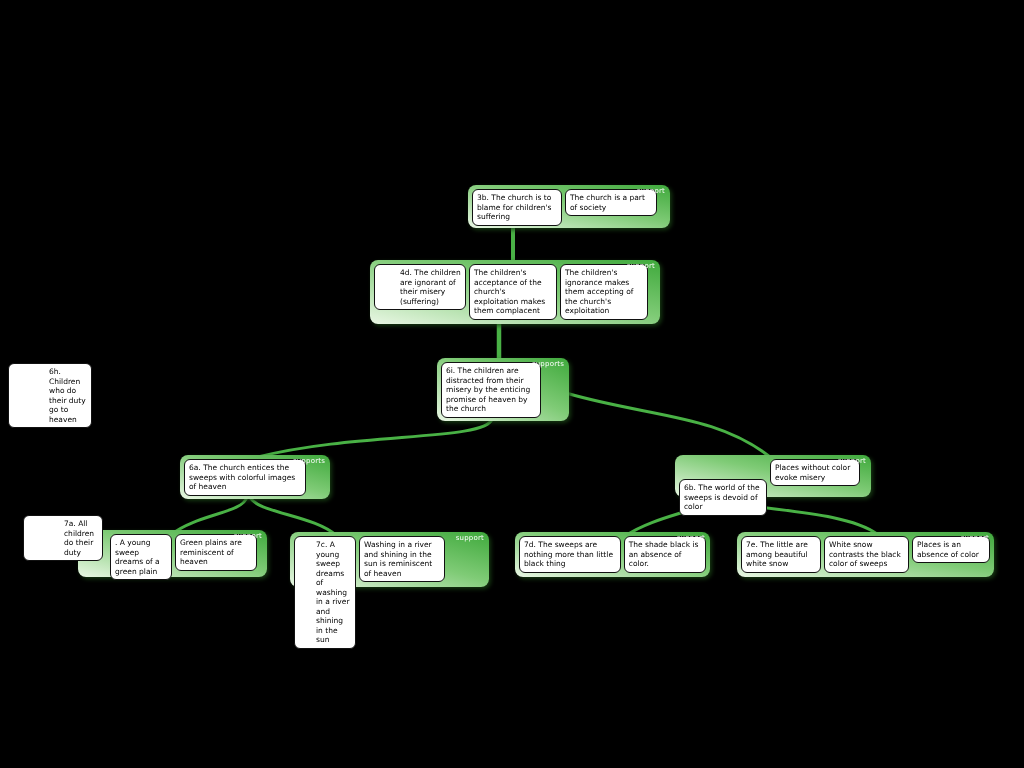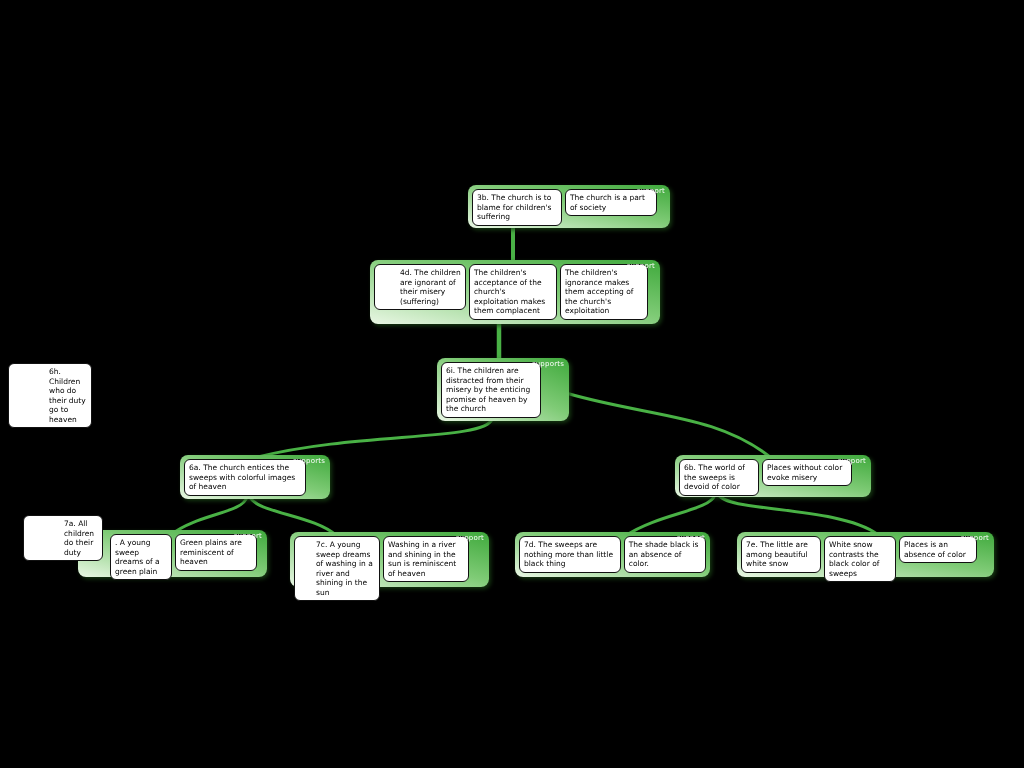--- a/index.html
+++ b/index.html
@@ -67,54 +67,54 @@
   <div class="group" style="left:180px;top:455px;width:150px;height:44px;">
     <span class="glabel">supports</span>
     <div class="claims">
       <div class="claim" style="width:122px;">6a. The church entices the sweeps with colorful images of heaven</div>
     </div>
   </div>
 
   <div class="group" style="left:675px;top:455px;width:196px;height:42px;">
     <span class="glabel">support</span>
     <div class="claims">
-      <div class="claim" style="width:80px;">6b. The world of the sweeps is devoid of color</div>
+      <div class="claim" style="width:88px;margin-top:20px;">6b. The world of the sweeps is devoid of color</div>
       <div class="claim" style="width:90px;">Places without color evoke misery</div>
     </div>
   </div>
 
   <div class="group" style="left:78px;top:530px;width:189px;height:47px;">
     <span class="glabel">support</span>
     <div class="claims">
       <div class="claim" style="width:62px;margin-left:28px;">. A young sweep dreams of a green plain</div>
       <div class="claim" style="width:82px;">Green plains are reminiscent of heaven</div>
     </div>
   </div>
 
   <div class="group" style="left:290px;top:532px;width:199px;height:55px;">
     <span class="glabel">support</span>
     <div class="claims">
-      <div class="claim" style="width:86px;padding-left:21px;">7c.  A young sweep dreams of washing in a river and shining in the sun</div>
+      <div class="claim" style="width:62px;padding-left:21px;">7c.  A young sweep dreams of washing in a river and shining in the sun</div>
       <div class="claim" style="width:86px;">Washing in a river and shining in the sun is reminiscent of heaven</div>
     </div>
   </div>
 
   <div class="group" style="left:515px;top:532px;width:195px;height:45px;">
     <span class="glabel">support</span>
     <div class="claims">
       <div class="claim" style="width:104px;">7d. The sweeps are nothing more than little black thing</div>
       <div class="claim" style="width:84px;">The shade black is an absence of color.</div>
     </div>
   </div>
 
   <div class="group" style="left:737px;top:532px;width:257px;height:45px;">
     <span class="glabel">support</span>
     <div class="claims">
       <div class="claim" style="width:80px;">7e. The little are among beautiful white snow</div>
-      <div class="claim" style="width:72px;">White snow contrasts the black color of sweeps</div>
+      <div class="claim" style="width:85px;">White snow contrasts the black color of sweeps</div>
       <div class="claim" style="width:78px;">Places is an absence of color</div>
     </div>
   </div>
 
   <div class="claim floating" style="left:8px;top:363px;width:84px;">6h. Children who do their duty go to heaven</div>
   <div class="claim floating" style="left:23px;top:515px;width:80px;">7a. All children do their duty</div>
 
 </div>
 
 </body></html>

